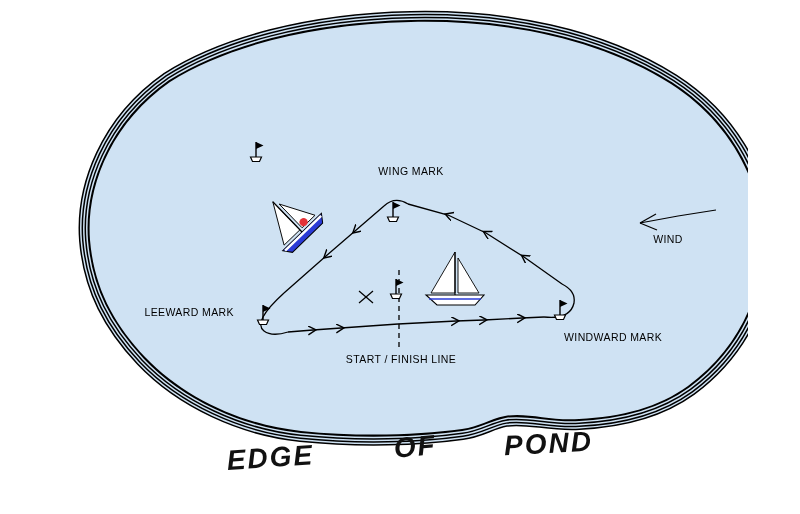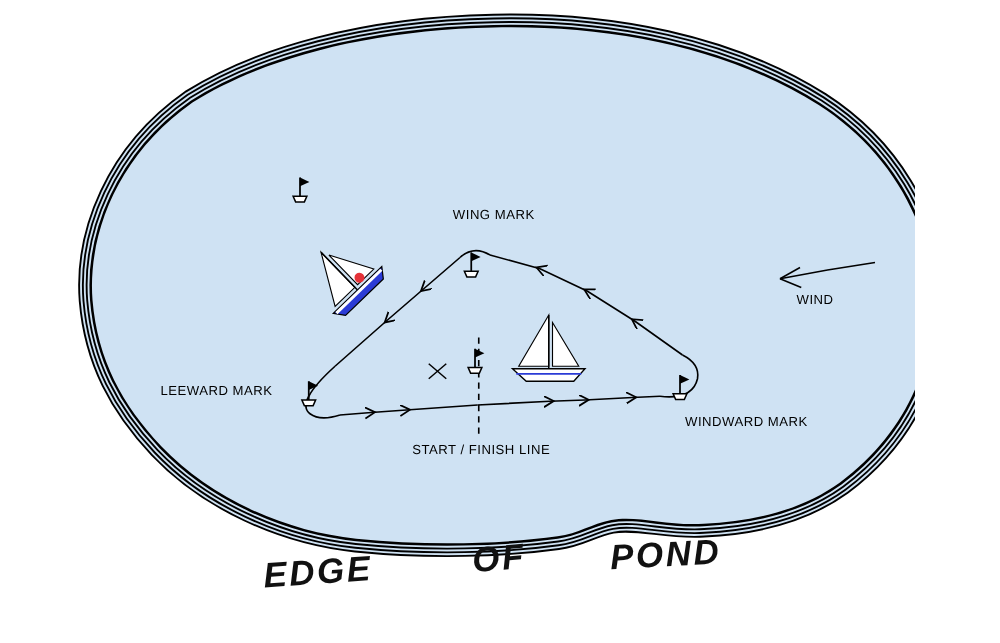--- a/index.html
+++ b/index.html
@@ -8,21 +8,21 @@
     --shore-line:#000000;
     --course-line:#000000;
     --label-text:#000000;
     --boat-hull-blue:#2b3bd6;
     --boat-accent-red:#e53238;
     --sail-white:#ffffff;
   }
   html,body{margin:0;padding:0;background:var(--background);}
   .stage{
     position:relative;width:732px;height:514px;background:var(--background);
-    font-family:"Liberation Sans",sans-serif;overflow:hidden;
+    font-family:"Liberation Sans",sans-serif;overflow:hidden;margin-left:16px;
   }
   svg{display:block;}
   .ring{fill:none;}
   .ring-black{stroke:var(--shore-line);}
   .ring-blue{stroke:var(--pond-fill);}
   .w22{stroke-width:22;} .w19{stroke-width:19;} .w16{stroke-width:16;}
   .w13{stroke-width:13;} .w10{stroke-width:10;} .w7{stroke-width:7;} .w4{stroke-width:4;}
   .pond-fill{fill:var(--pond-fill);stroke:none;}
   .course{fill:none;stroke:var(--course-line);stroke-width:1.3;}
   .dashed{stroke-dasharray:5 4;}

